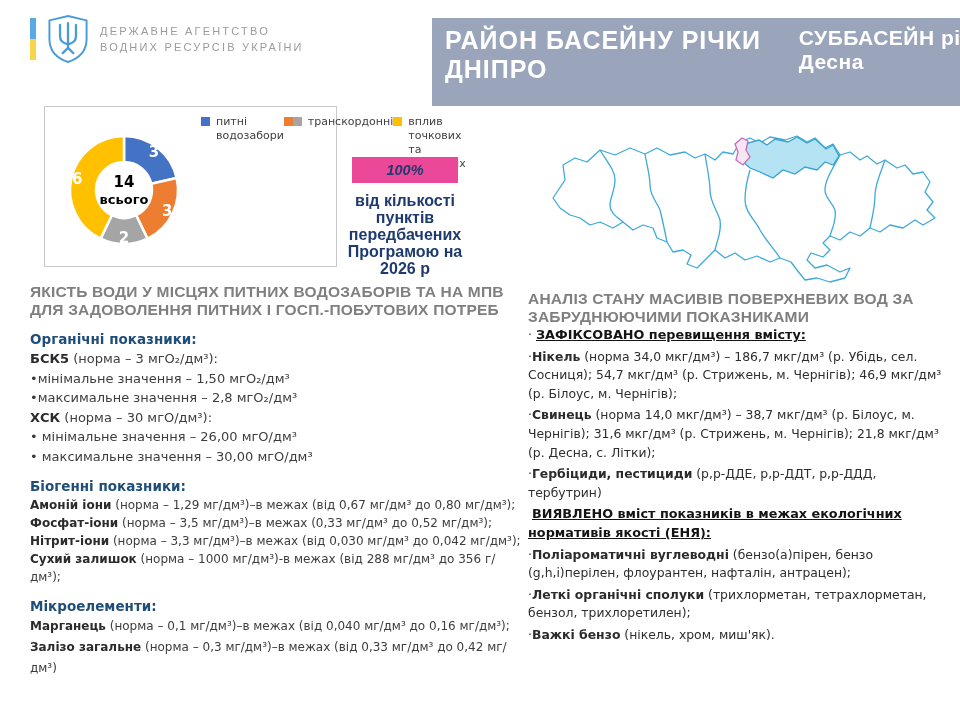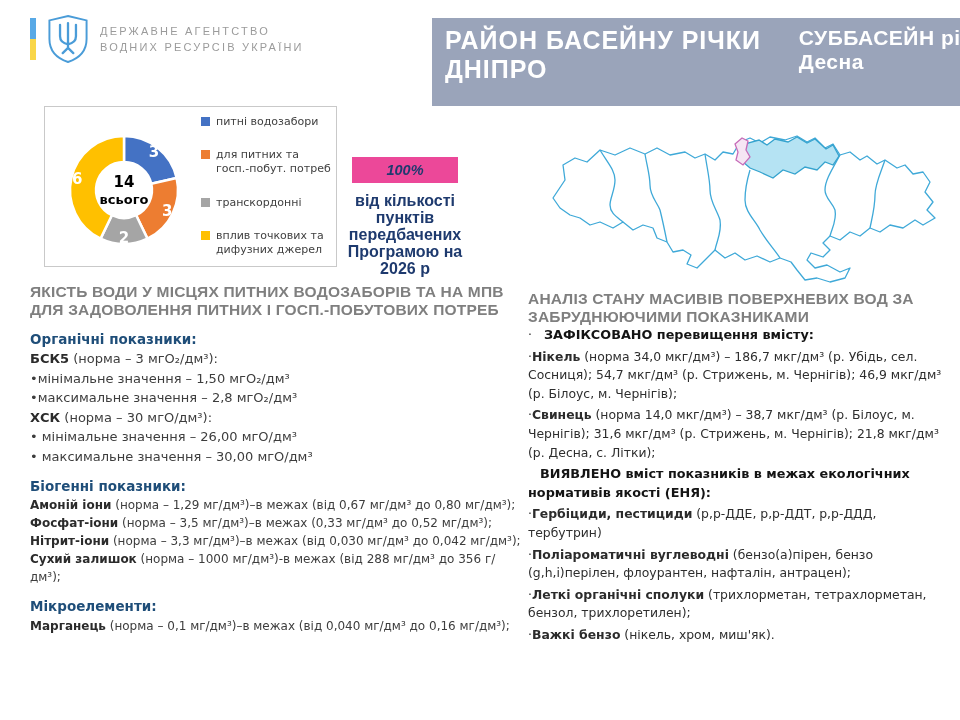--- a/index.html
+++ b/index.html
@@ -25,21 +25,21 @@
   .banner .l1{color:#fff;font-family:"Liberation Sans",sans-serif;font-weight:bold;
               font-size:25px;letter-spacing:1px;}
   .banner .l2{color:#fff;font-family:"Liberation Sans",sans-serif;font-weight:bold;
               font-size:21px;letter-spacing:0.5px;}
 
   
   .chart-panel{position:absolute;left:44px;top:106px;width:293px;height:161px;
                border:1px solid #C9C9C9;background:#fff;box-sizing:border-box;}
   .donut{position:absolute;left:2px;top:2px;}
   .legend{position:absolute;left:156px;top:8px;width:134px;height:142px;display:flex;
-          flex-direction:column;justify-content:space-between;}
+          flex-direction:row;justify-content:space-between;}
   .legend-item{display:flex;gap:6px;font-size:11px;line-height:14px;color:#404040;}
   .legend-marker{width:9px;height:9px;flex:0 0 9px;margin-top:2px;}
 
   
   .badge{position:absolute;left:352px;top:157px;width:106px;height:26px;background:#F0924D;
          display:flex;align-items:center;justify-content:center;color:#1E3A6E;
          font-family:"Liberation Sans",sans-serif;font-weight:bold;font-style:italic;
          font-size:14.5px;}
   .badge-caption{position:absolute;left:343px;top:192px;width:124px;text-align:center;
          color:#1E3A6E;font-family:"Liberation Sans",sans-serif;font-weight:bold;
@@ -54,21 +54,21 @@
   .col-heading{font-family:"Liberation Sans",sans-serif;font-weight:bold;font-size:15.5px;
                line-height:18px;color:#7F7F7F;letter-spacing:0.2px;}
   .sec-title{color:#1F4E79;font-weight:bold;font-size:13.5px;margin:12px 0 2px 0;}
   .ln{color:#3D3D3D;margin:0;}
   .org .ln{font-size:13px;line-height:19.5px;}
   .bio .ln{font-size:12px;line-height:18px;}
   .mic .ln{font-size:12px;line-height:21px;}
   .ln b{color:#2B2B2B;}
 
   .right-col .uhead{font-size:12.8px;line-height:18px;color:#141414;font-weight:bold;
-         margin:12px;}
+         text-decoration:underline;margin:4px;}
   .right-col .ln{font-size:12.4px;line-height:18.6px;color:#2E2E2E;margin:0 0 3px 0;}
   .mt16{margin-top:16px;}
   .mt22{margin-top:24px;}
 </style>
 </head>
 <body>
 
 <div class="slide">
 
   <div class="logo">
@@ -108,21 +108,20 @@
       <text x="77" y="78" text-anchor="middle" font-size="15" font-weight="bold" fill="#000">14</text>
       <text x="77" y="95" text-anchor="middle" font-size="13" font-weight="bold" fill="#000">всього</text>
     </svg>
     <div class="legend" id="legend">
         <div class="legend-item">
           <span class="legend-marker" style="background: rgb(68, 114, 196);"></span>
           <span>питні водозабори</span>
         </div>
         <div class="legend-item">
           <span class="legend-marker" style="background: rgb(237, 125, 49);"></span>
-          <span>для питних та госп.-побут. потреб</span>
         </div>
         <div class="legend-item">
           <span class="legend-marker" style="background: rgb(165, 165, 165);"></span>
           <span>транскордонні</span>
         </div>
         <div class="legend-item">
           <span class="legend-marker" style="background: rgb(255, 192, 0);"></span>
           <span>вплив точкових та дифузних джерел</span>
         </div>
       </div>
@@ -162,32 +161,33 @@
       <p class="sec-title">Біогенні  показники:</p>
       <p class="ln"><b>Амоній  іони</b><span> (норма – 1,29 мг/дм³)–в межах (від 0,67 мг/дм³ до 0,80 мг/дм³);</span></p>
       <p class="ln"><b>Фосфат-іони</b><span> (норма – 3,5 мг/дм³)–в межах (0,33 мг/дм³ до 0,52 мг/дм³);</span></p>
       <p class="ln"><b>Нітрит-іони</b><span>  (норма – 3,3 мг/дм³)–в межах  (від 0,030 мг/дм³ до 0,042 мг/дм³);</span></p>
       <p class="ln"><b>Сухий залишок</b><span> (норма – 1000 мг/дм³)-в  межах (від 288 мг/дм³ до 356 г/дм³);</span></p>
     </div>
 
     <div class="mic">
       <p class="sec-title">Мікроелементи:</p>
       <p class="ln"><b>Марганець</b><span> (норма – 0,1 мг/дм³)–в межах  (від 0,040 мг/дм³ до 0,16 мг/дм³);</span></p>
+      <p class="ln"><b>Залізо загальне</b><span> (норма – 0,3 мг/дм³)–в межах (від 0,33 мг/дм³ до 0,42 мг/дм³)</span></p>
     </div>
   </div>
 
   <div class="right-col">
     <div class="col-heading">АНАЛІЗ СТАНУ МАСИВІВ ПОВЕРХНЕВИХ ВОД ЗА ЗАБРУДНЮЮЧИМИ ПОКАЗНИКАМИ</div>
 
     <p class="ln mt16"><span>·</span><span class="uhead">ЗАФІКСОВАНО перевищення  вмісту:</span></p>
 
     <p class="ln"><span>·</span><b>Нікель</b><span> (норма 34,0 мкг/дм³)  – 186,7 мкг/дм³ (р. Убідь, сел. Сосниця); 54,7 мкг/дм³  (р. Стрижень, м. Чернігів); 46,9 мкг/дм³ (р. Білоус, м. Чернігів);</span></p>
     <p class="ln"><span>·</span><b>Свинець</b><span> (норма 14,0 мкг/дм³)  – 38,7 мкг/дм³ (р. Білоус, м. Чернігів); 31,6 мкг/дм³  (р. Стрижень, м. Чернігів); 21,8 мкг/дм³ (р. Десна, с. Літки);</span></p>
 
+    <p class="ln"><span>·</span><b>Гербіциди, пестициди</b><span>  (р,р-ДДЕ, р,р-ДДТ, р,р-ДДД, тербутрин)</span></p>
+
     <p class="ln mt22"><span class="uhead">ВИЯВЛЕНО вміст показників в межах екологічних нормативів  якості (ЕНЯ):</span></p>
-
-    <p class="ln"><span>·</span><b>Гербіциди, пестициди</b><span>  (р,р-ДДЕ, р,р-ДДТ, р,р-ДДД, тербутрин)</span></p>
     <p class="ln"><span>·</span><b>Поліароматичні  вуглеводні</b><span> (бензо(а)пірен, бензо (g,h,i)перілен, флоурантен, нафталін, антрацен);</span></p>
     <p class="ln"><span>·</span><b>Леткі органічні  сполуки</b><span> (трихлорметан, тетрахлорметан, бензол, трихлоретилен);</span></p>
     <p class="ln"><span>·</span><b>Важкі бензо</b><span>  (нікель, хром, миш'як).</span></p>
   </div>
 
 </div>
 
 </body></html>

